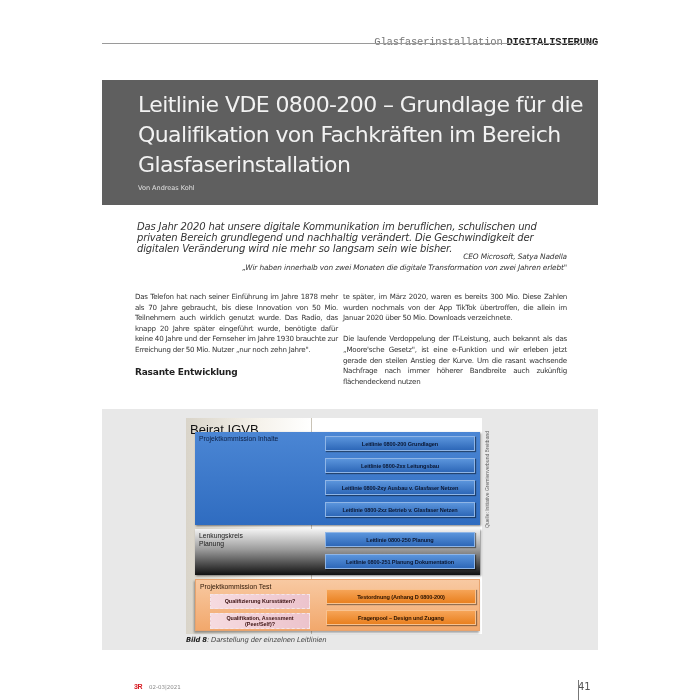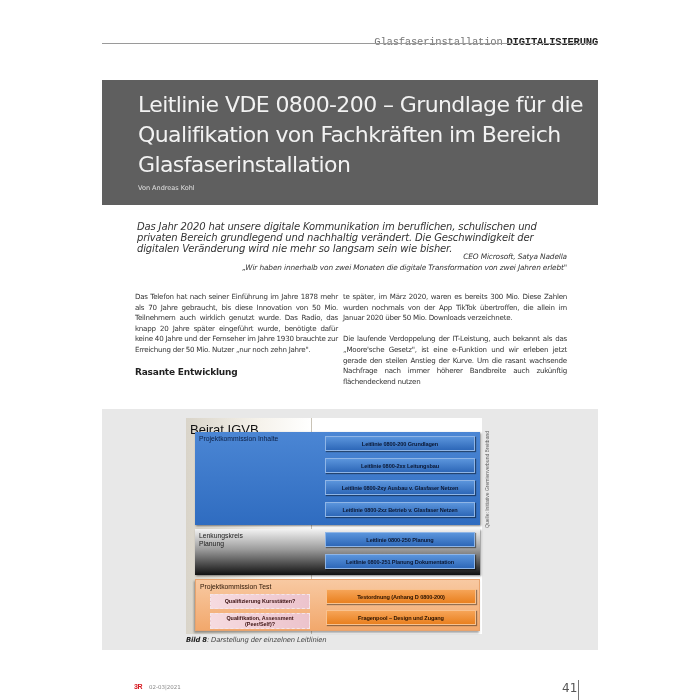--- a/index.html
+++ b/index.html
@@ -140,21 +140,21 @@
   
   .footer-logo {
     left: 134px; top: 683px; font-size: 7px; font-weight: bold; color: #d71920;
     font-family: "Liberation Sans", sans-serif; letter-spacing: -0.3px;
   }
   .footer-issue {
     left: 149px; top: 684px; font-size: 5.5px; color: #888;
     font-family: "DejaVu Sans", sans-serif;
   }
   .page-number {
-    left: 562px; top: 681px; font-size: 12px; color: #555;
+    left: 578px; top: 681px; font-size: 10px; color: #555;
     font-family: "DejaVu Sans", sans-serif;
   }
   .page-rule { left: 578px; top: 680px; width: 1px; height: 20px; background: #777; }
 </style>
 </head>
 <body>
 
 <div class="abs running-head">
   <span>Glasfaserinstallation</span><span class="section">DIGITALISIERUNG</span>
 </div>

